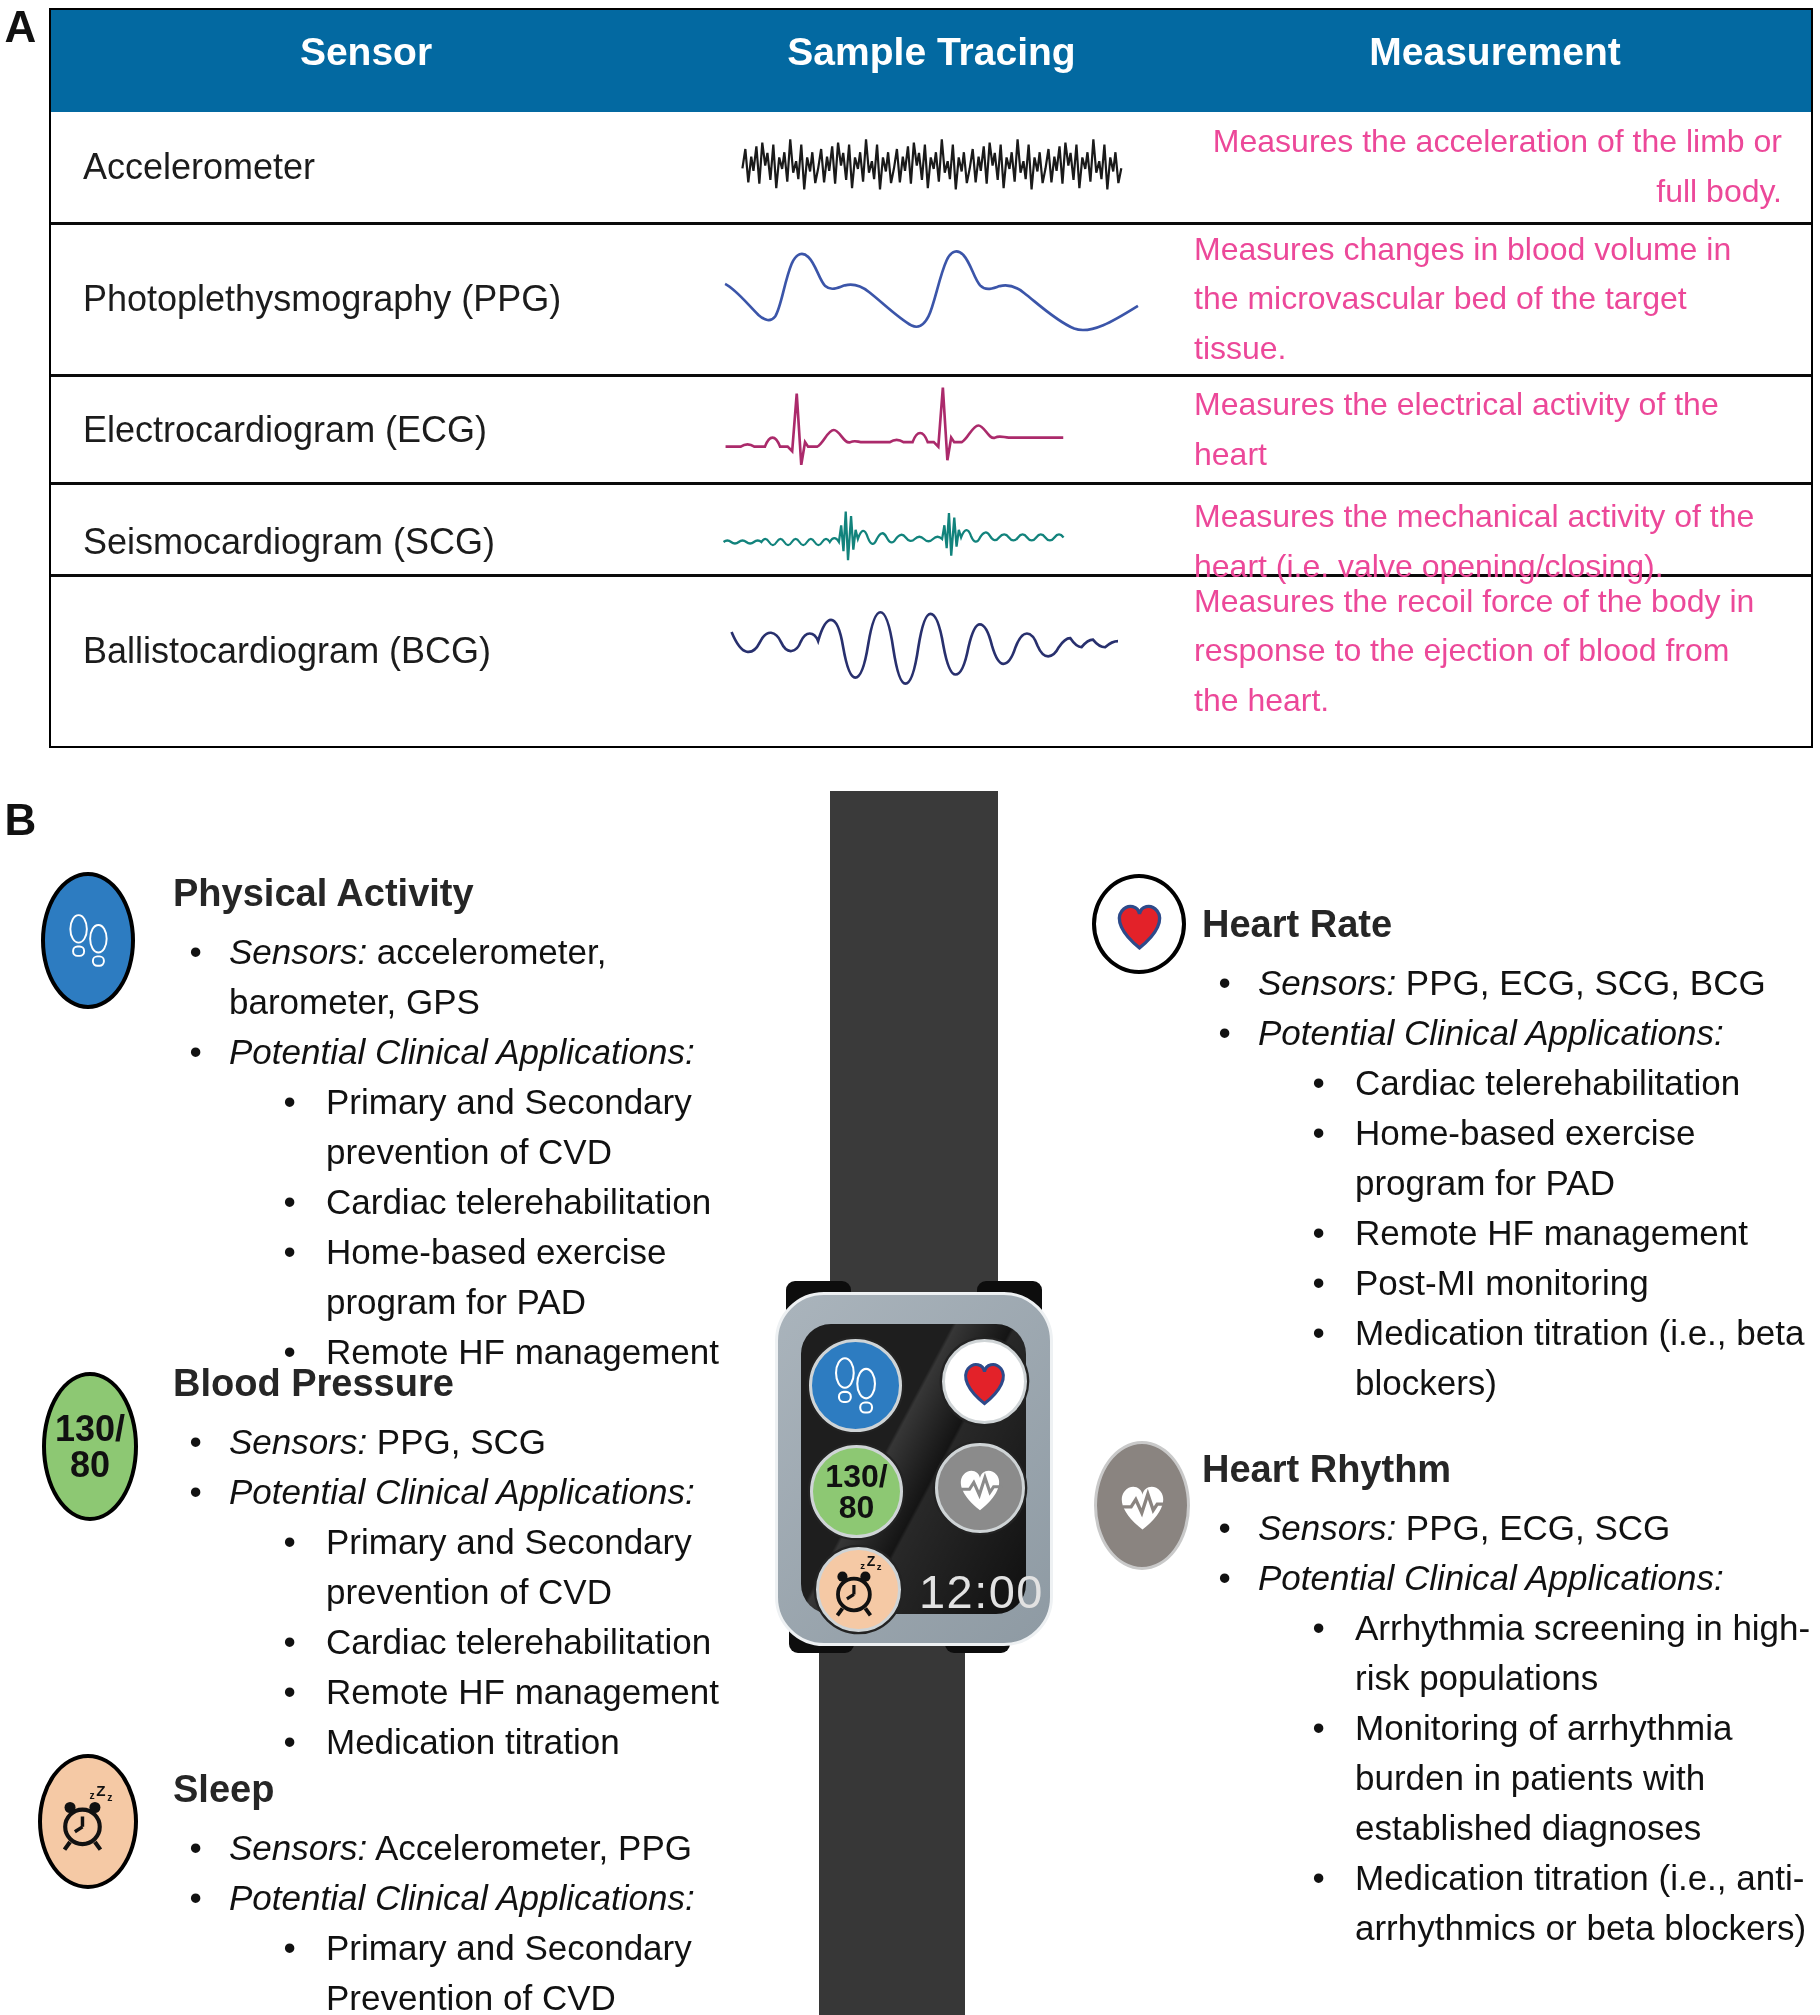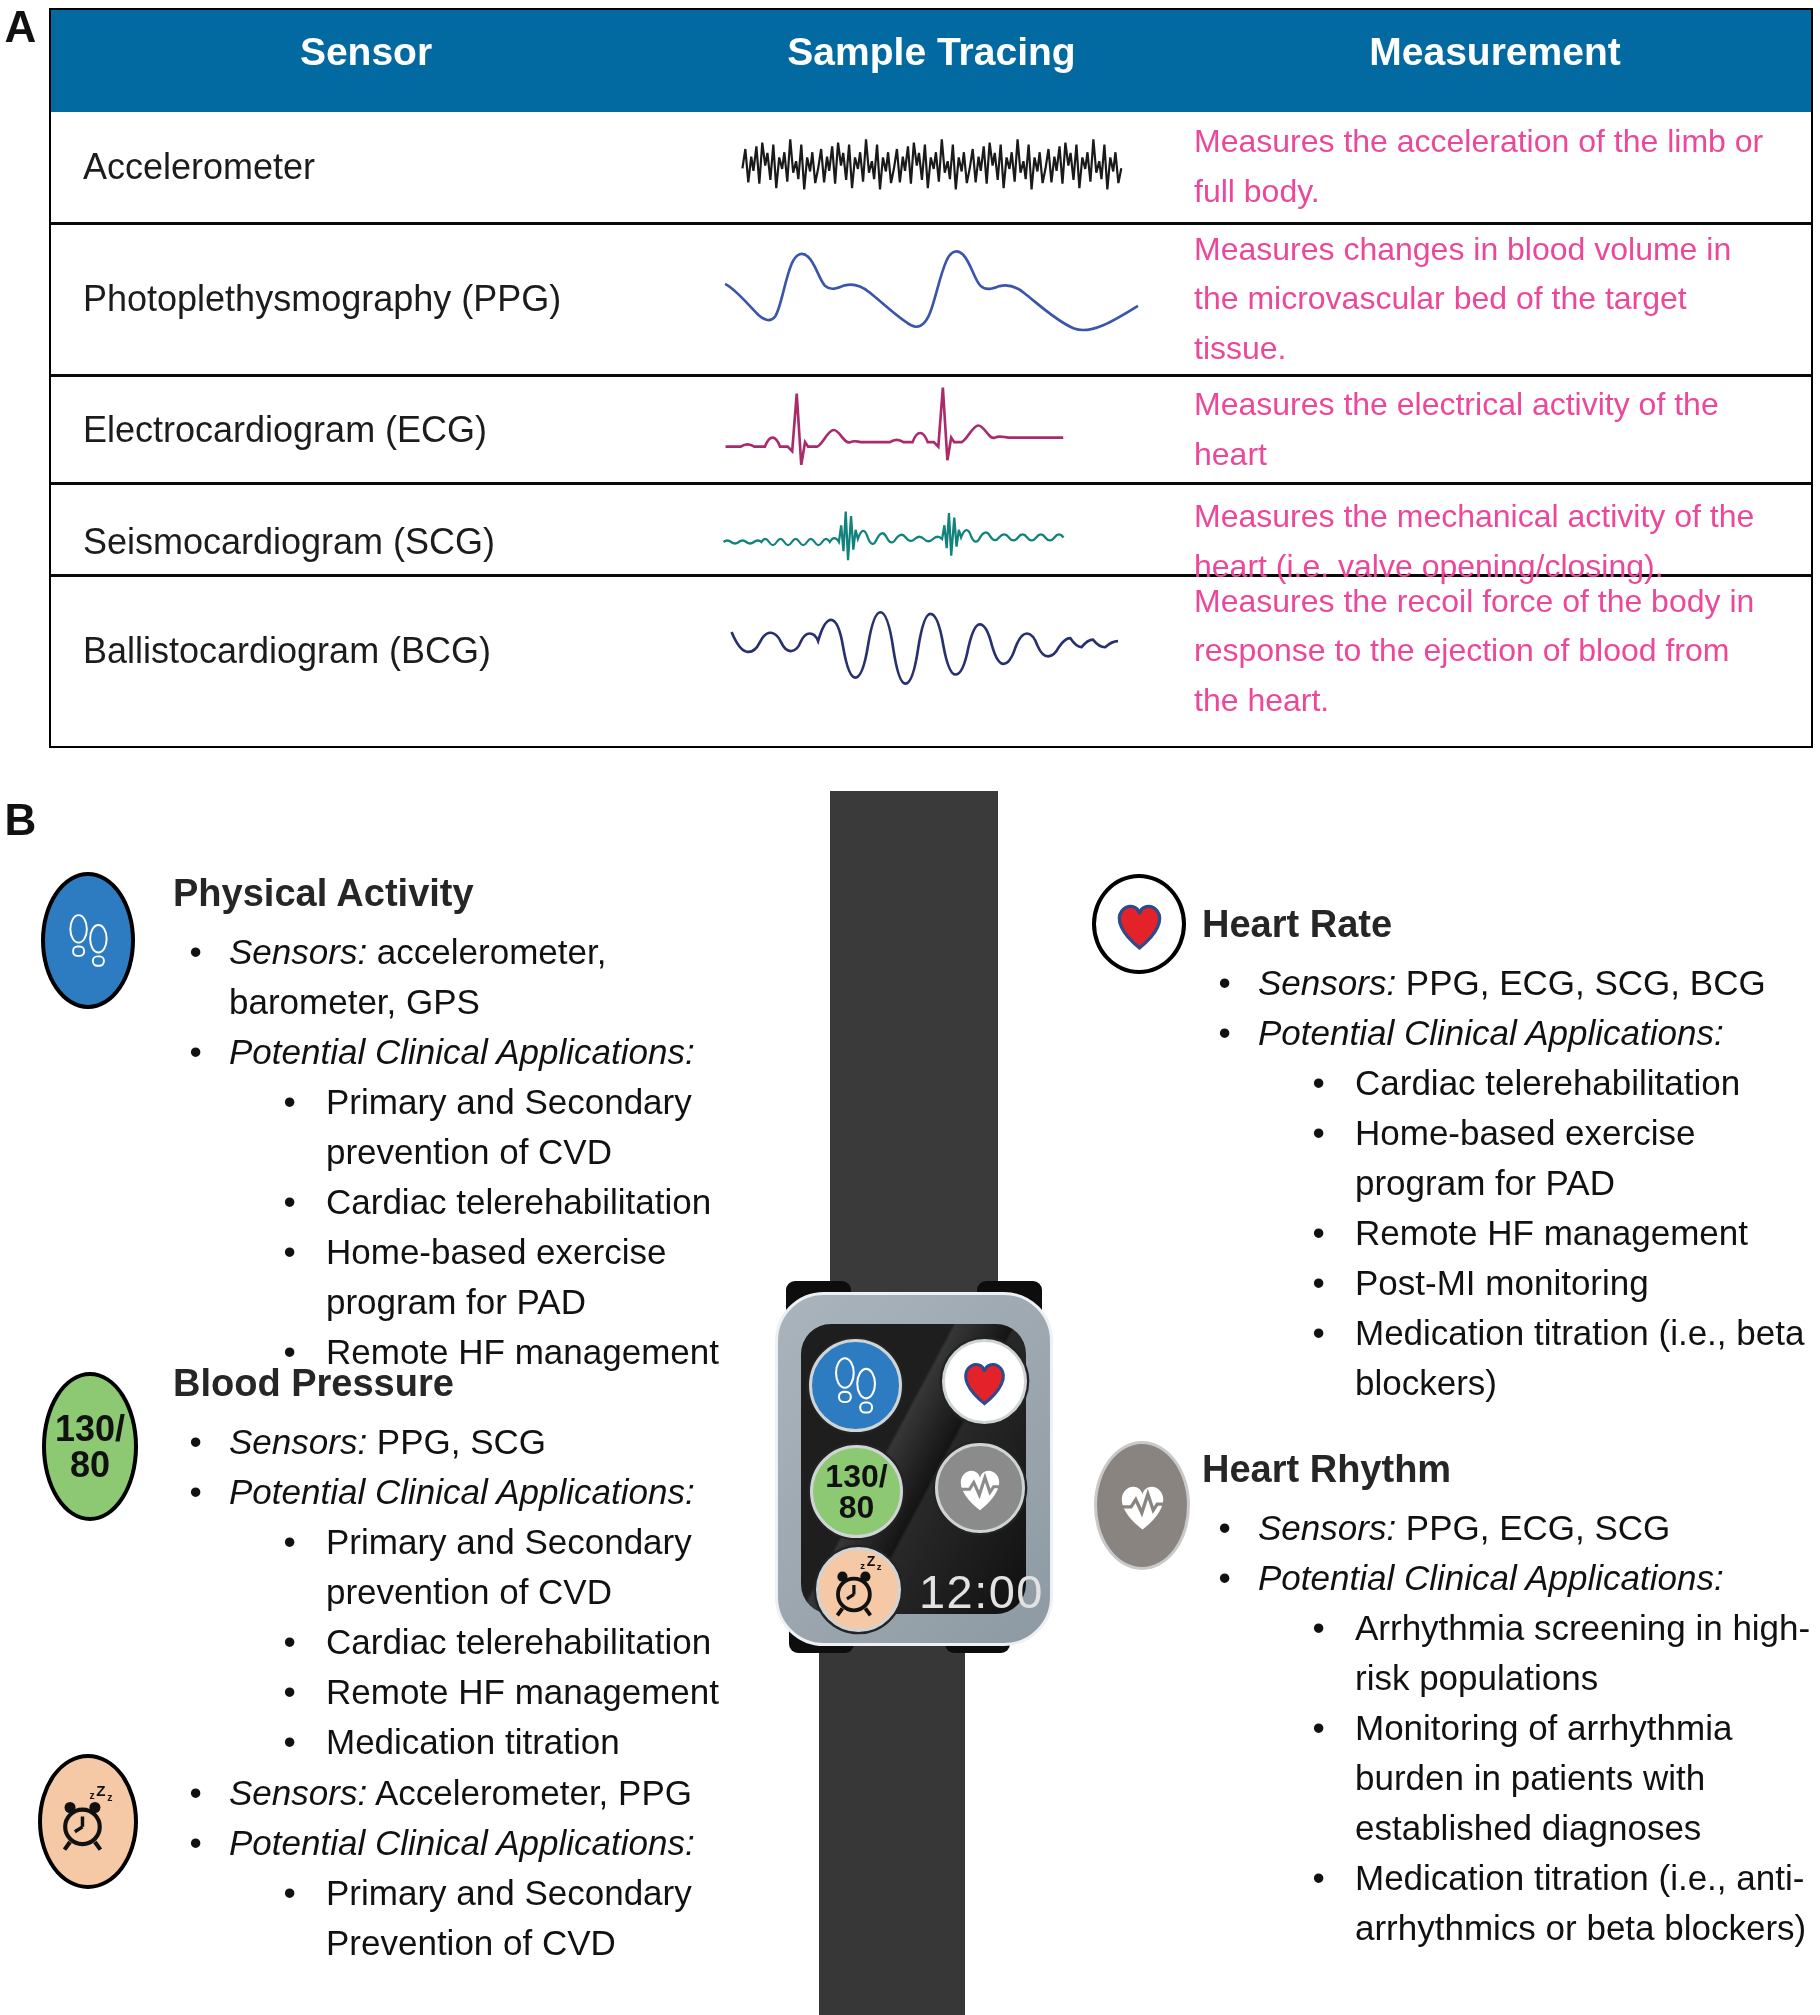--- a/index.html
+++ b/index.html
@@ -14,21 +14,21 @@
   .trow{display:grid;grid-template-columns:630px 501px 626px;box-sizing:border-box;}
   .trow.head{height:102px;background:#0369a1;color:#fff;}
   .trow.head .cell{justify-content:center;align-items:flex-start;padding-top:20px;
                    font-size:39px;font-weight:bold;}
   .trow.data{background:#fff;}
   .trow.data + .trow.data{border-top:3.8px solid #0a0a0a;}
   .cell{display:flex;align-items:center;box-sizing:border-box;}
   .cell.sensor{padding-left:32px;font-size:36px;color:#1c1c1c;}
   .cell.trace{justify-content:center;}
   .cell.meas{padding-left:12px;padding-right:26px;font-size:32px;line-height:1.55;color:#ec4899;}
-  .r1{height:110px;} .r2{height:152px;} .r3{height:108px;} .r4{height:92px;} .r5{height:149px;}
+  .r1{height:110px;text-align:right;} .r2{height:152px;} .r3{height:108px;} .r4{height:92px;} .r5{height:149px;}
 
   
   .band{position:absolute;background:#3a3a3a;z-index:1;}
   .lug{position:absolute;background:#0d0d0d;border-radius:9px;z-index:2;}
   #watch-body{position:absolute;left:775px;top:1292px;width:278px;height:354px;
               border-radius:49px;background:linear-gradient(135deg,#aab4bc 0%,#8e9aa3 100%);
               border:3px solid #eef1f3;box-sizing:border-box;z-index:3;}
   #watch-screen{position:absolute;left:801px;top:1324px;width:225px;height:290px;
                 border-radius:30px;background:#101010;z-index:4;overflow:hidden;}
   #watch-screen .sheen{position:absolute;inset:0;
@@ -256,20 +256,21 @@
       <path d="M42,62 L42,47 M42,62 L31,69" stroke="#111" stroke-width="5" fill="none"></path>
       <circle cx="24" cy="34" r="8" fill="#111"></circle>
       <circle cx="60" cy="34" r="8" fill="#111"></circle>
       <path d="M24,84 L16,95 M60,84 L68,95" stroke="#111" stroke-width="6"></path>
       <text x="52" y="22" font-size="15" font-weight="bold" fill="#111">z</text>
       <text x="62" y="18" font-size="22" font-weight="bold" fill="#111">Z</text>
       <text x="78" y="24" font-size="15" font-weight="bold" fill="#111">z</text>
     </svg>
   </div>
   <div class="sblock" style="left:173px;top:1768px;width:583px;">
+    <div class="shead">Sleep</div>
     <div class="bi l1">
       <div class="txt"><span class="it">Sensors:</span><span> Accelerometer, PPG</span></div>
     </div>
     <div class="bi l1">
       <div class="txt it">Potential Clinical Applications:</div>
     </div>
     <div>
         <div class="bi l2">
           <div class="txt">Primary and Secondary Prevention of CVD</div>
         </div>

